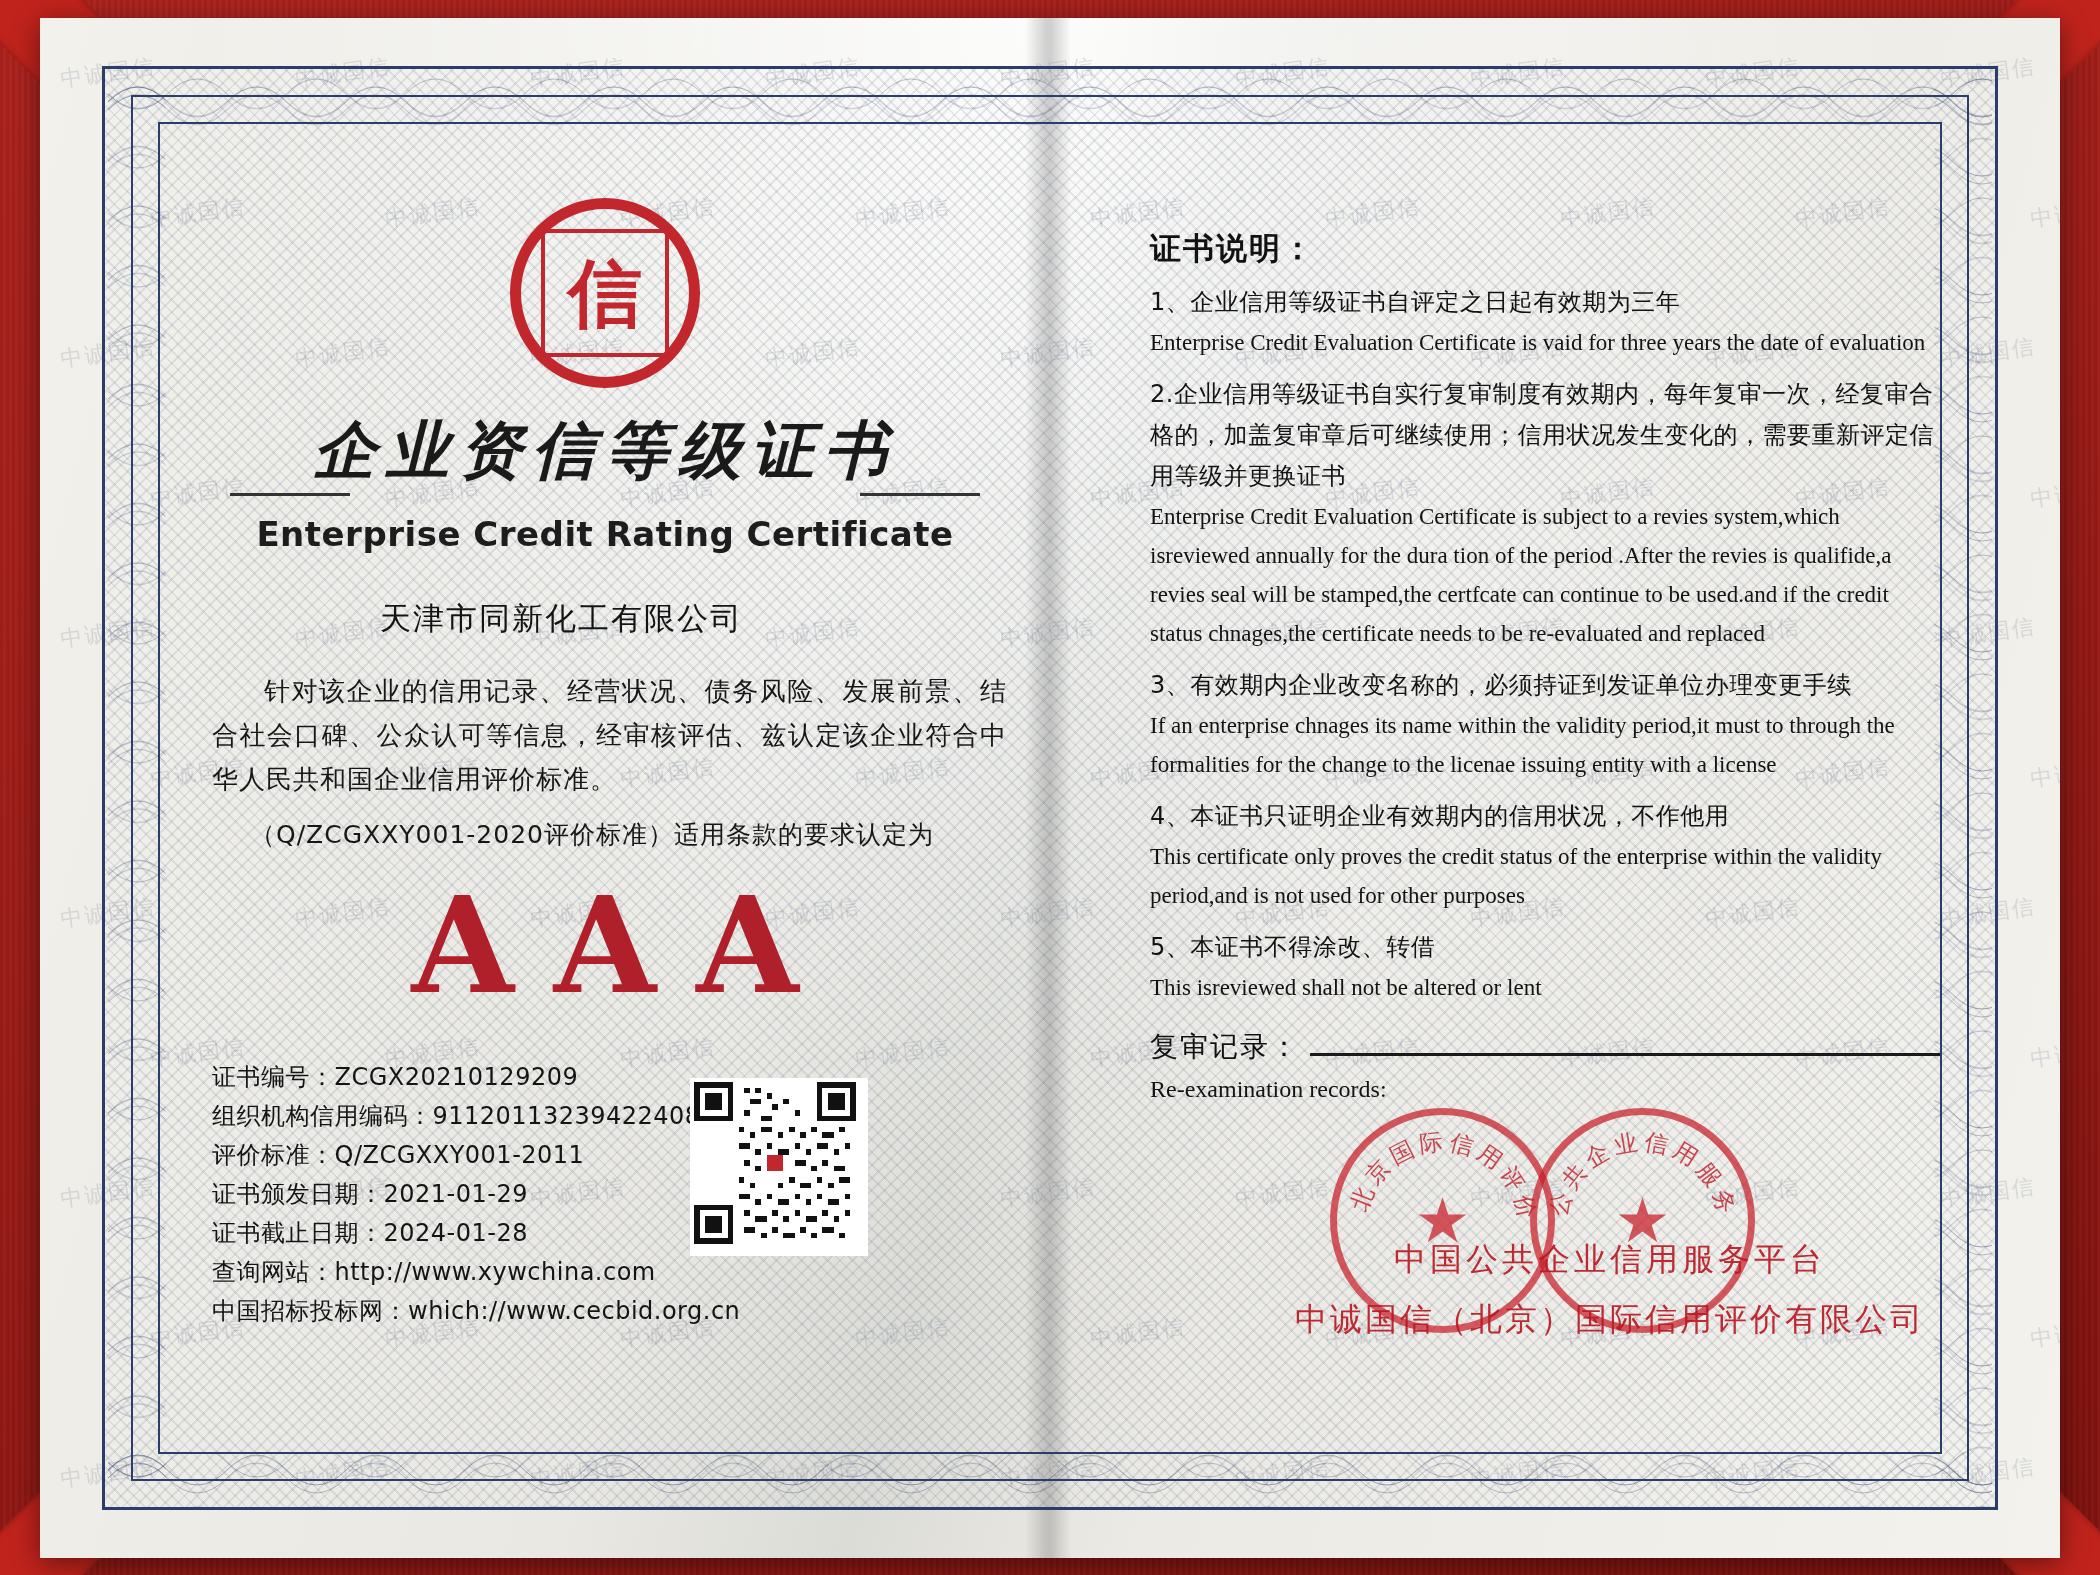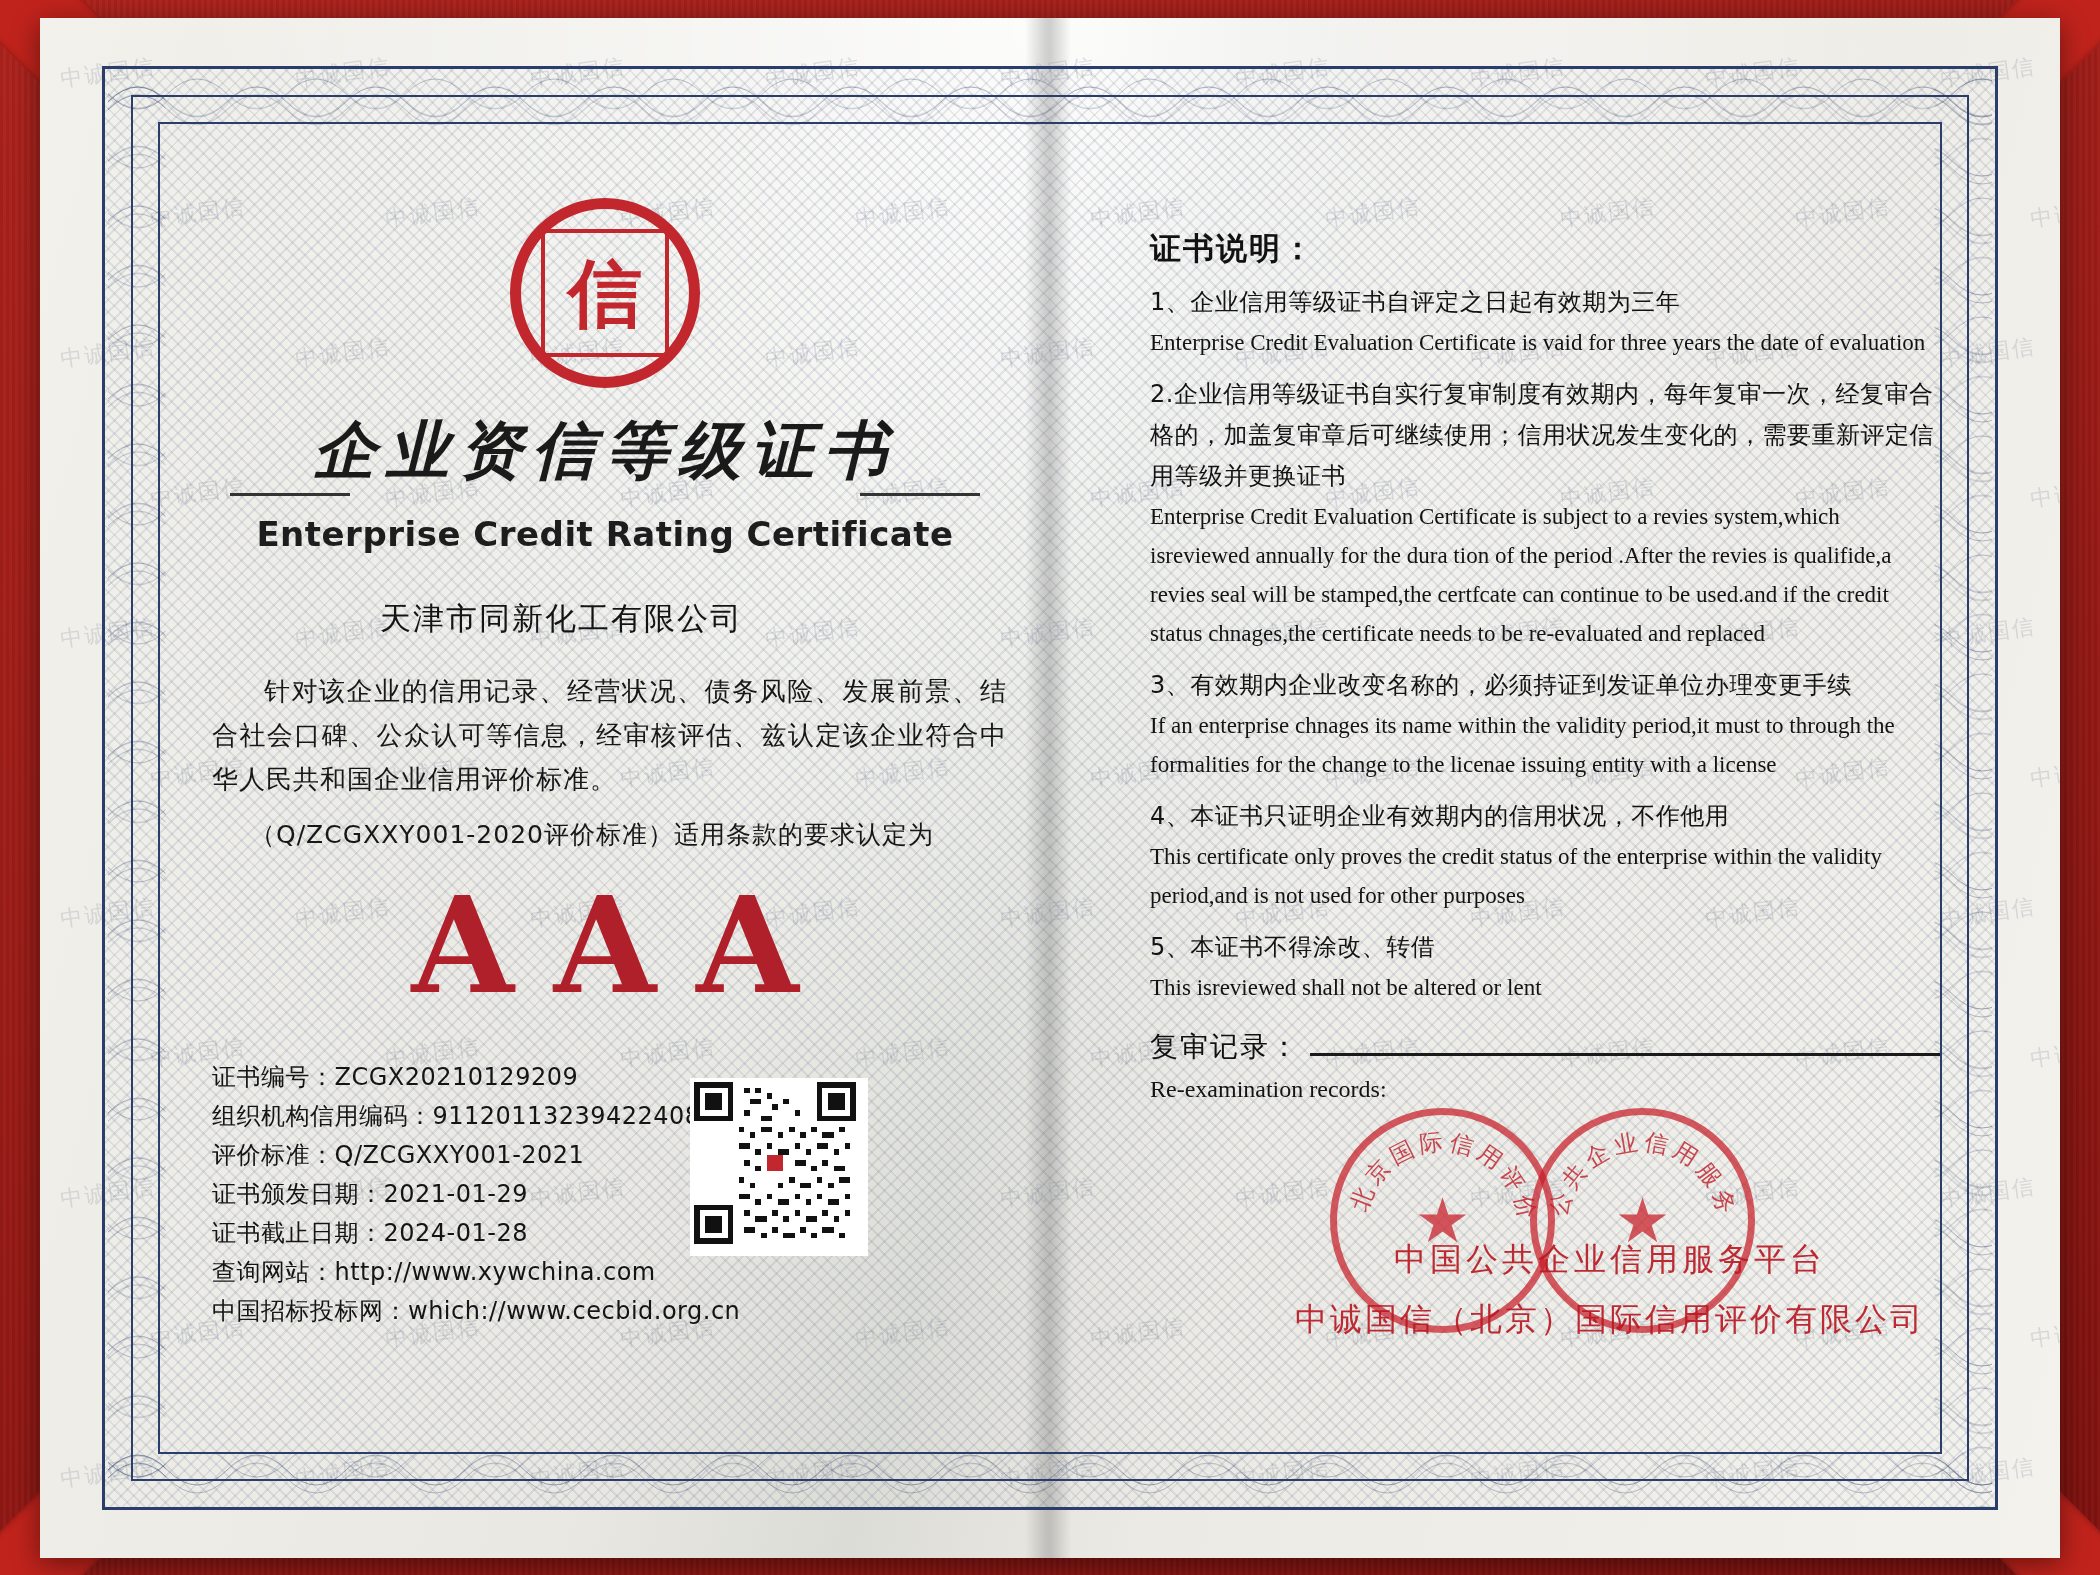--- a/index.html
+++ b/index.html
@@ -245,21 +245,21 @@
       <div class="rule rule-l"></div>
       <div class="rule rule-r"></div>
       <div class="title-en">Enterprise Credit Rating Certificate</div>
       <div class="company">天津市同新化工有限公司</div>
       <div class="para">针对该企业的信用记录、经营状况、债务风险、发展前景、结合社会口碑、公众认可等信息，经审核评估、兹认定该企业符合中华人民共和国企业信用评价标准。</div>
       <div class="standard">（Q/ZCGXXY001-2020评价标准）适用条款的要求认定为</div>
       <div class="grade">AAA</div>
       <div class="details" id="details">
           <div>证书编号：ZCGX20210129209</div>
           <div>组织机构信用编码：91120113239422408Y</div>
-          <div>评价标准：Q/ZCGXXY001-2021</div>
+          <div>评价标准：Q/ZCGXXY001-2011</div>
           <div>证书颁发日期：2021-01-29</div>
           <div>证书截止日期：2024-01-28</div>
           <div>查询网站：http://www.xywchina.com</div>
           <div>中国招标投标网：which://www.cecbid.org.cn</div>
         </div>
       <div class="qr">
         <svg width="162" height="162" viewBox="0 0 29 29" shape-rendering="crispEdges">
           <rect width="29" height="29" fill="#fff"></rect>
           <g fill="#111">
             <rect x="0" y="0" width="7" height="1"></rect>

